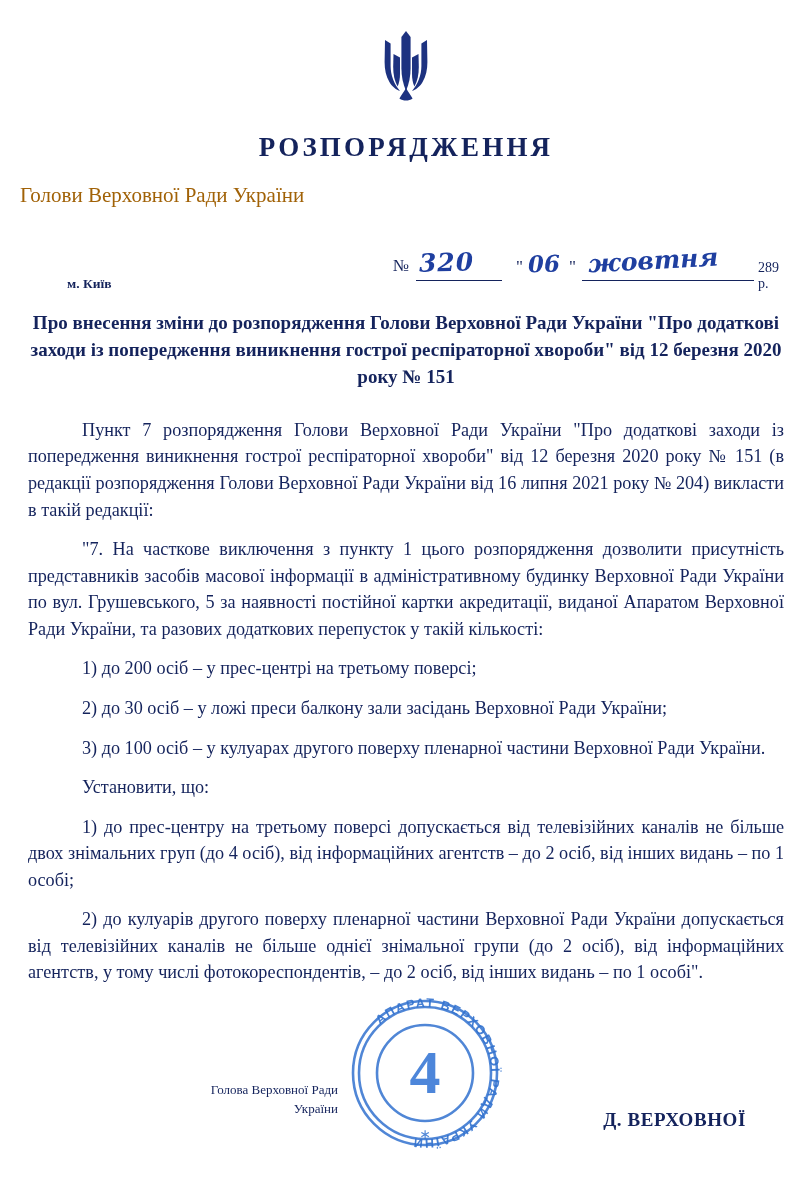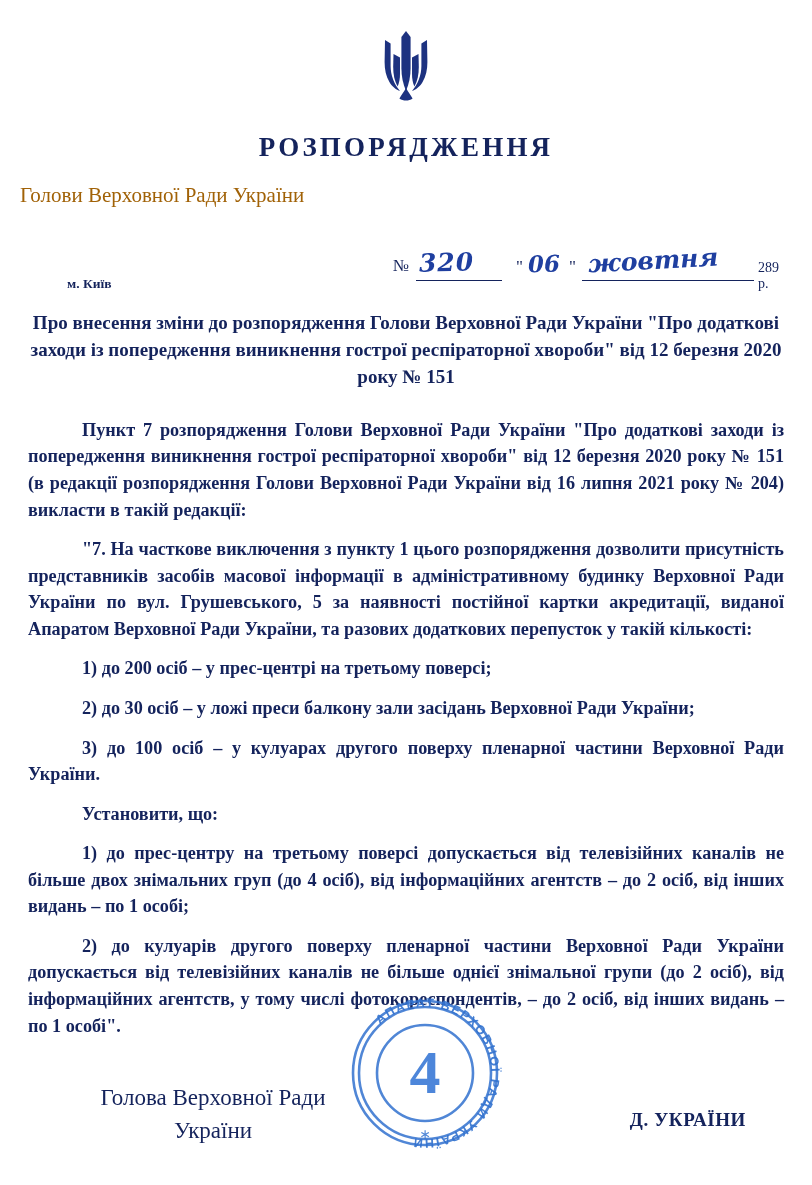--- a/index.html
+++ b/index.html
@@ -151,21 +151,20 @@
   }
 
   
   .body {
     margin-top: 26px;
     font-size: 18.2px;
     line-height: 1.46;
     color: #14235c;
     text-align: justify;
     padding: 0 8px;
-    font-weight: bold;
   }
   .body p {
     margin: 0 0 13px 0;
     text-indent: 54px;
   }
   .body p.last {
     margin-bottom: 0;
   }
 
   
@@ -174,22 +173,22 @@
     left: 42px;
     right: 42px;
     bottom: 34px;
     height: 70px;
   }
   .sign-left {
     position: absolute;
     left: 46px;
     top: 0;
     width: 250px;
-    text-align: center;
-    font-size: 23px;
+    text-align: right;
+    font-size: 13px;
     line-height: 1.45;
     color: #14235c;
   }
   .sign-right {
     position: absolute;
     right: 24px;
     top: 28px;
     font-size: 19px;
     font-weight: bold;
     letter-spacing: 0.6px;
@@ -267,16 +266,16 @@
     </text>
     <text x="84" y="104" text-anchor="middle" font-family="'Liberation Serif', serif" font-size="62" font-weight="bold" fill="#3a7ad6" opacity="0.9">4</text>
     <text x="84" y="150" text-anchor="middle" font-family="'Liberation Sans', sans-serif" font-size="14" fill="#3272cf" opacity="0.85">∗</text>
   </svg>
 
   <div class="sign">
     <div class="sign-left">
       <div>Голова Верховної Ради</div>
       <div>України</div>
     </div>
-    <div class="sign-right">Д. УКРАЇНИ</div>
+    <div class="sign-right">Д. ВЕРХОВНОЇ</div>
   </div>
 
 </div>
 
 </body></html>

